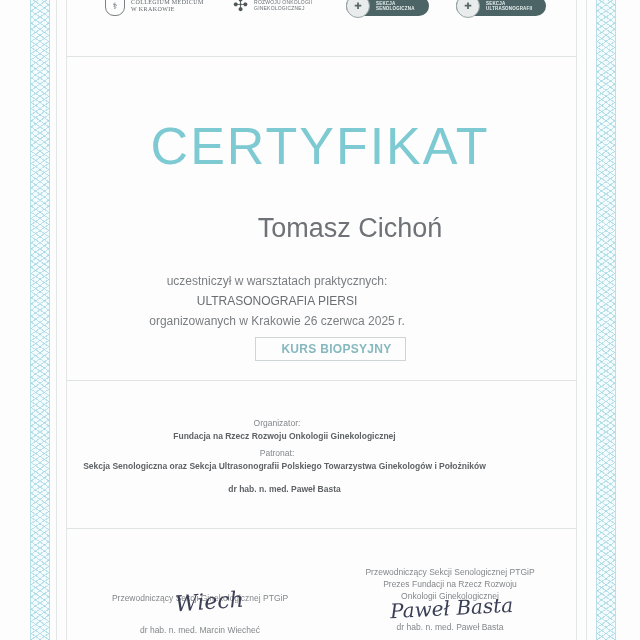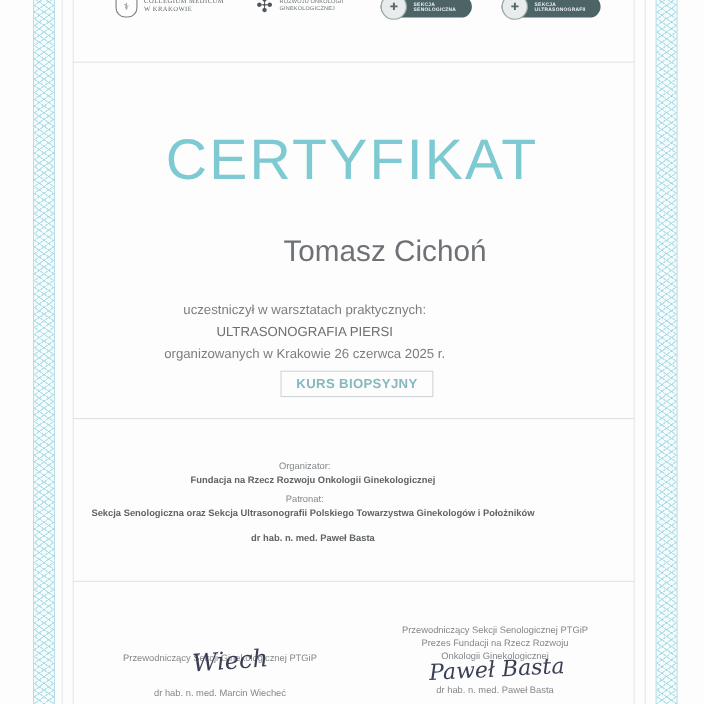--- a/index.html
+++ b/index.html
@@ -52,21 +52,21 @@
     .recipient {
       position: absolute; top: 210px; left: 0; width: 640px; text-align: center;
       font-size: 27px; color: #6e7276; line-height: 36px; padding-left: 30px;
     }
     .block { position: absolute; left: 0; width: 554px; text-align: center; }
     .t12 { font-size: 12px; line-height: 20px; color: #7a7e81; }
     .t12b { font-size: 12px; line-height: 20px; color: #6a6e71; font-weight: normal; }
     .course-box {
       position: absolute; top: 337px; left: 255px; width: 137px; height: 22px;
       border: 1px solid #cfd5d6; text-align: center; line-height: 22px;
-      font-size: 12px; font-weight: bold; color: #86b8bf; letter-spacing: 0.3px;
+      font-size: 12px; font-weight: bold; color: #86b8bf; letter-spacing: 0.3px; padding-left: 12px;
     }
     .t9 { font-size: 8.5px; line-height: 13px; color: #83878a; }
     .t9b { font-size: 8.5px; line-height: 13px; color: #5f6366; font-weight: bold; margin-left: 15px; }
     .sig { position: absolute; text-align: center; font-size: 8.5px; line-height: 12px; color: #83878a; }
     .scrawl { font-family: "DejaVu Serif", serif; font-style: italic; color: #3a3f55; position: absolute; }
   </style>
 </head>
 <body>
 
 <div class="guilloche left"></div>

